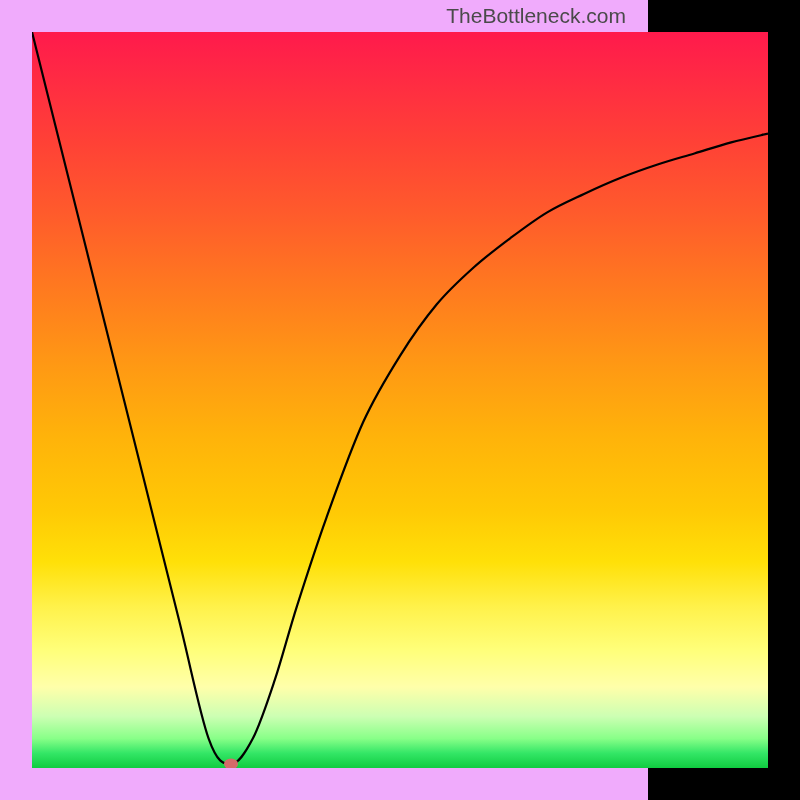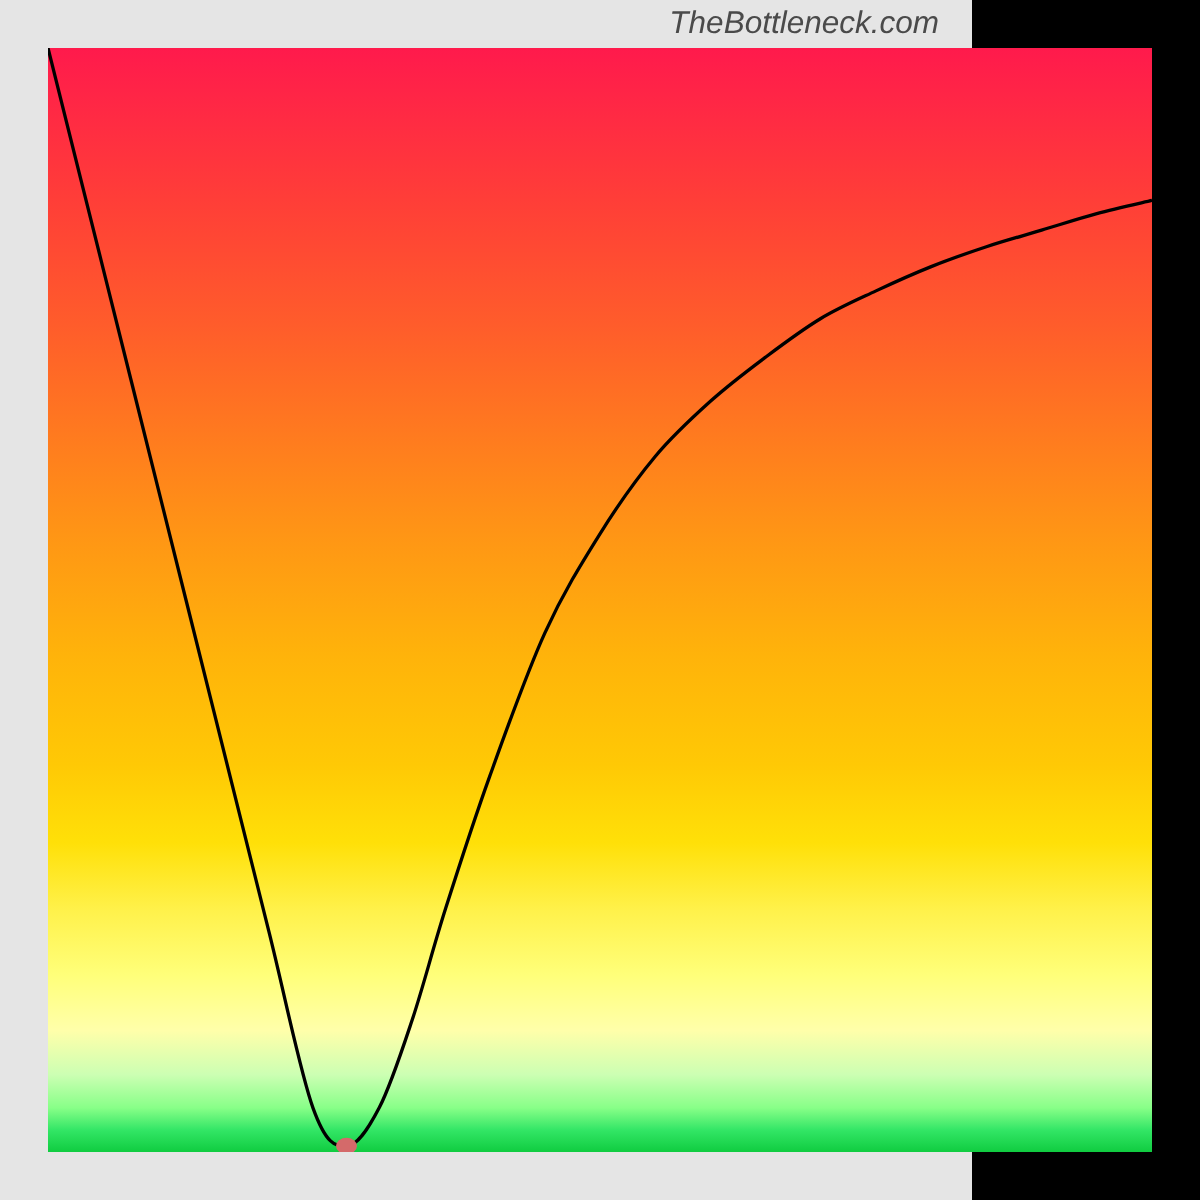--- a/index.html
+++ b/index.html
@@ -10,22 +10,21 @@
     html, body {
       width: 800px;
       height: 800px;
       overflow: hidden;
       background: #000;
     }
     .chart-container {
       position: relative;
       width: 648px;
       height: 800px;
-      background: #e5e5e5;
-      font-style: italic;
+      background: #f0abfc;
     }
     .watermark {
       position: absolute;
       top: 4px;
       right: 22px;
       color: #4a4a4a;
       font-family: Arial, sans-serif;
       font-size: 21px;
       font-weight: 500;
       z-index: 10;

